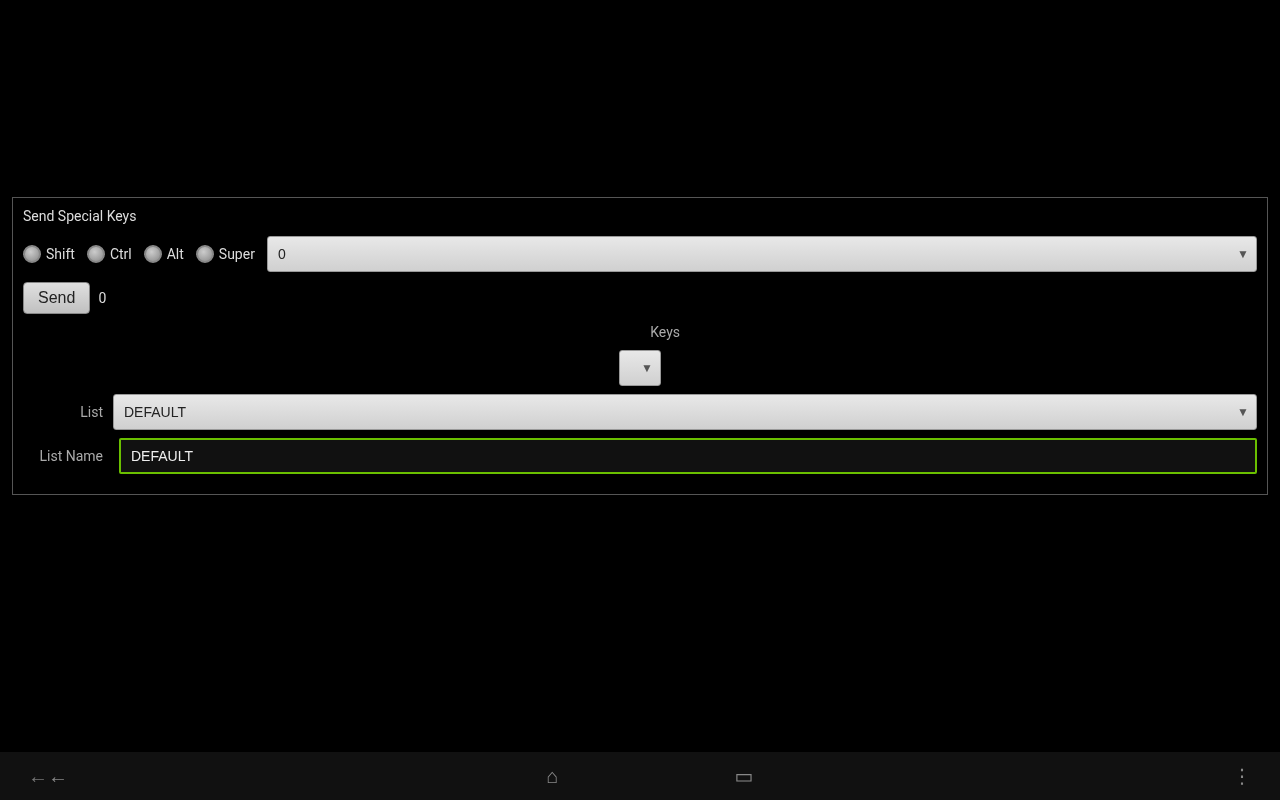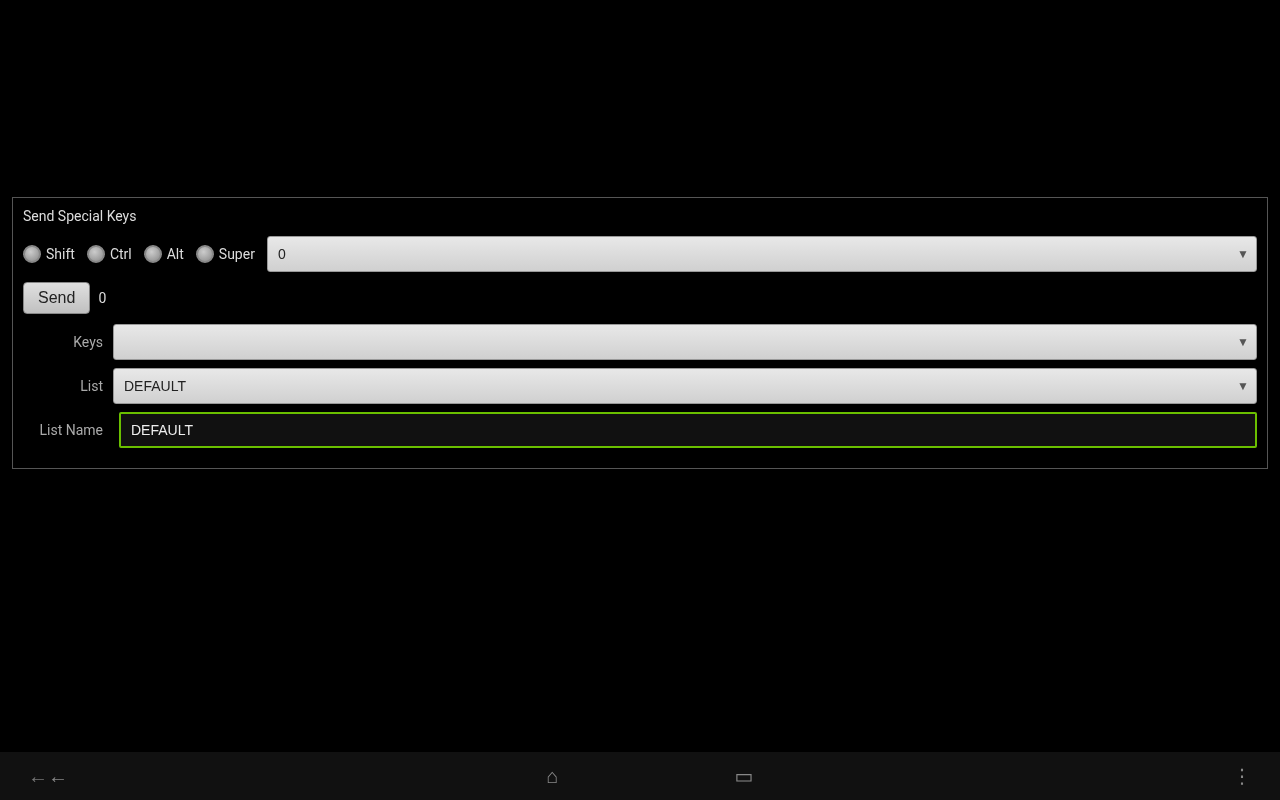--- a/index.html
+++ b/index.html
@@ -112,20 +112,21 @@
       color: #ddd;
       font-size: 14px;
     }
 
     
     .row-keys {
       display: flex;
       align-items: center;
       gap: 10px;
       margin-bottom: 8px;
+      flex-direction: column;
     }
 
     .field-label {
       color: #aaa;
       font-size: 14px;
       min-width: 80px;
       text-align: right;
     }
 
     

